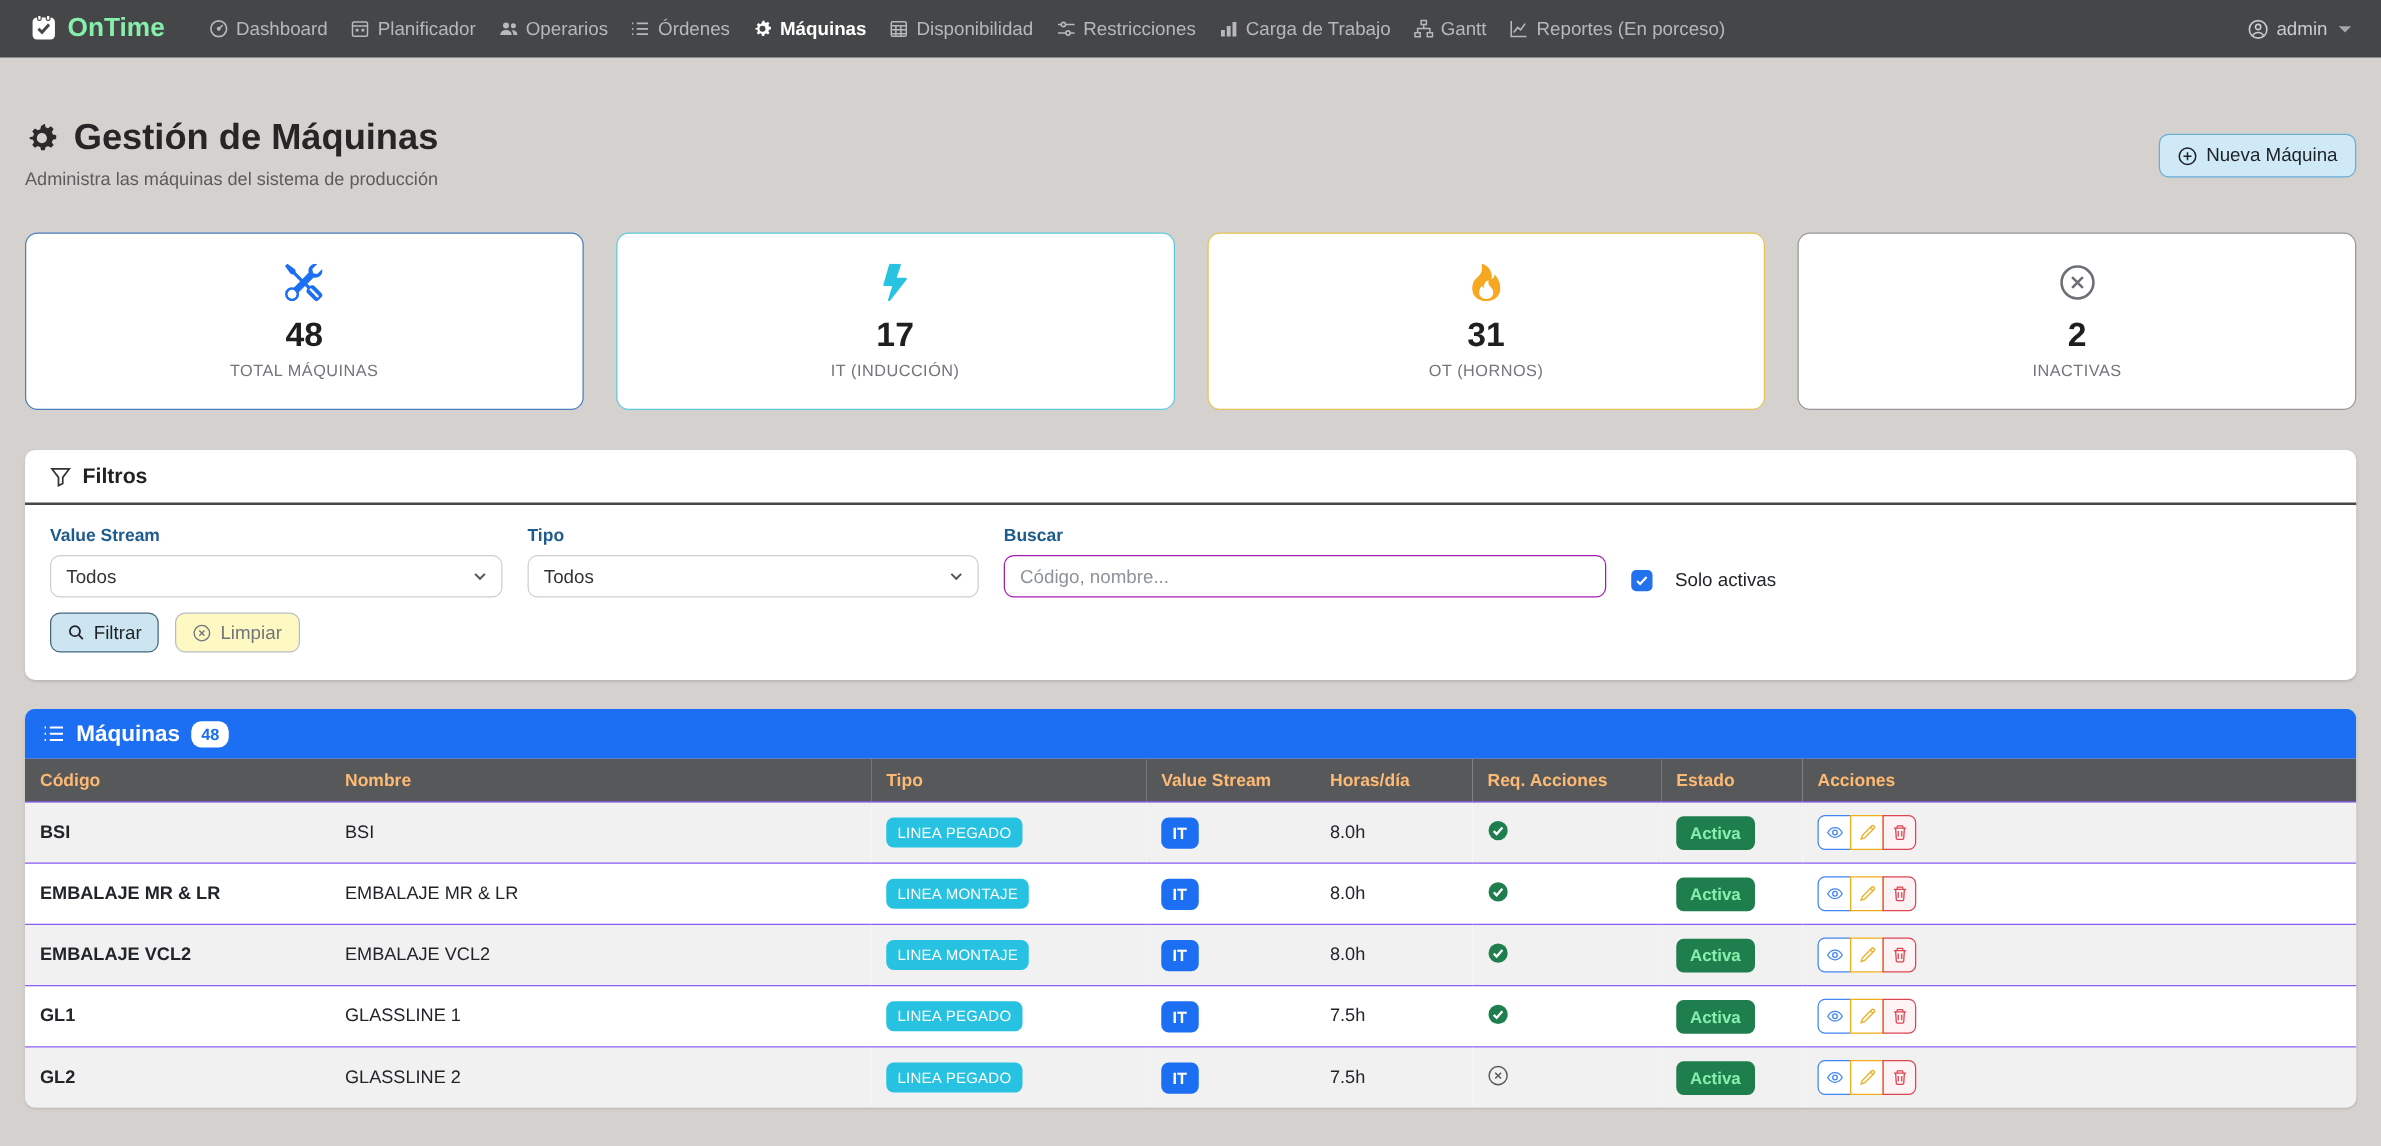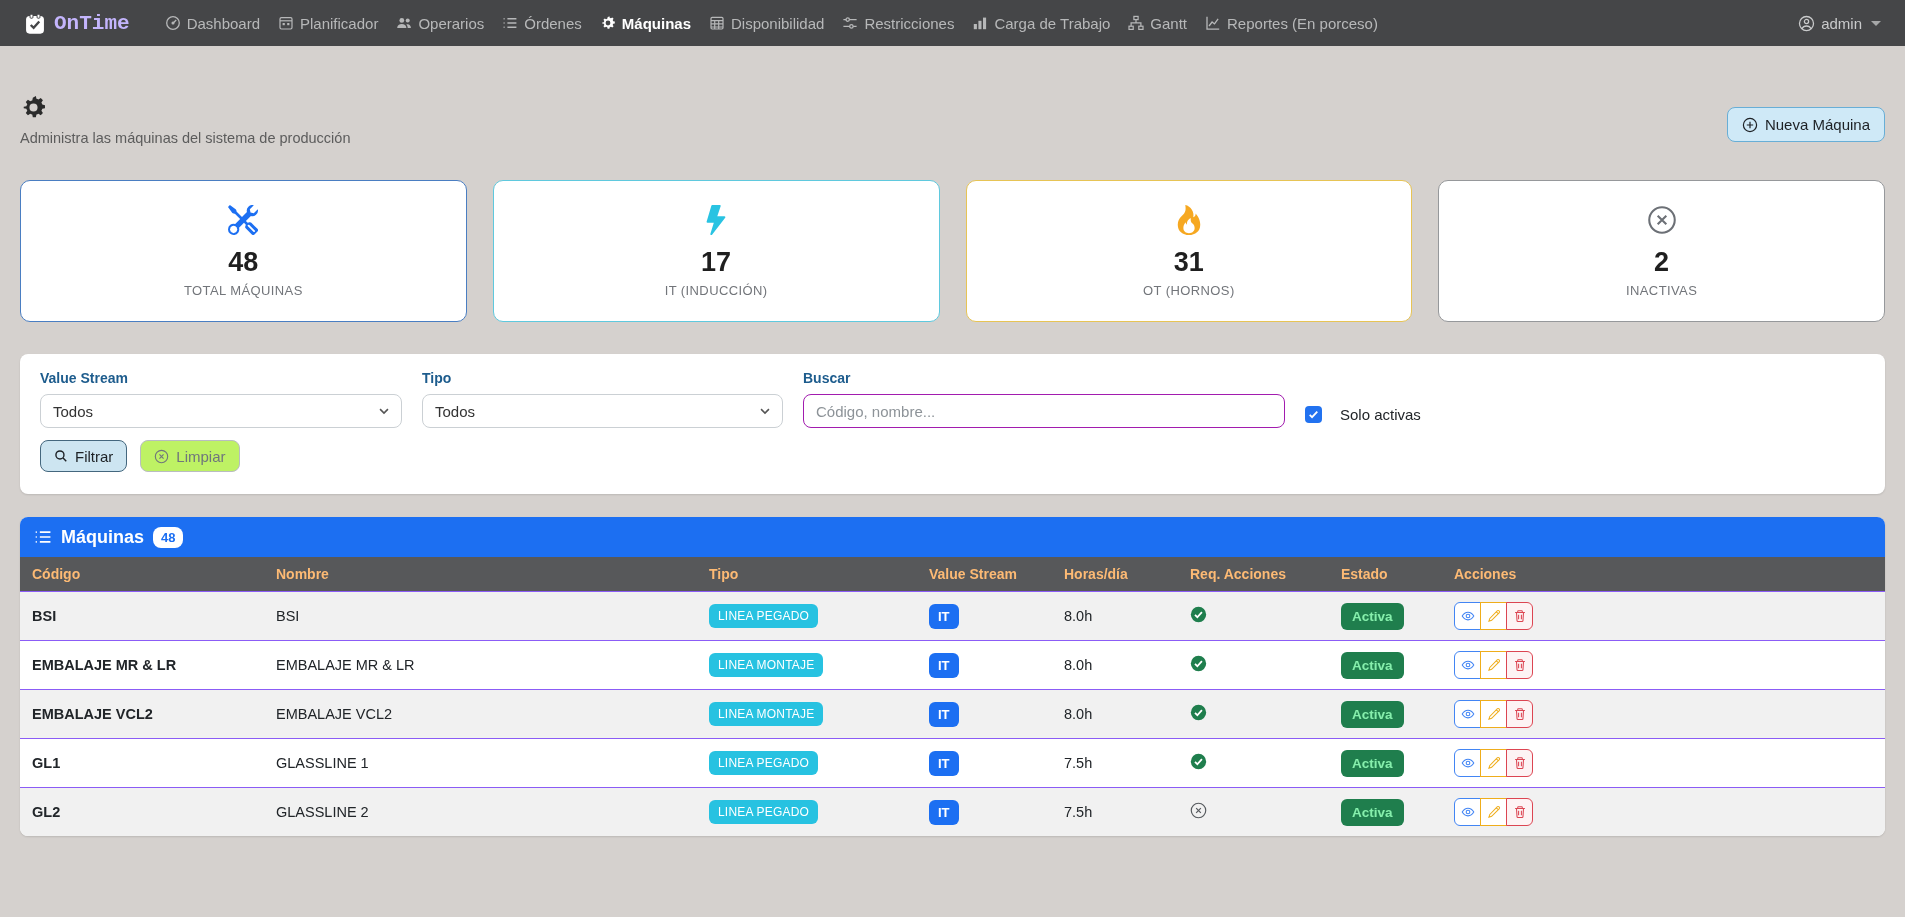--- a/index.html
+++ b/index.html
@@ -8,21 +8,21 @@
     font-family:"Liberation Sans","DejaVu Sans",sans-serif;
     background:#d5d1ce; color:#212529;
   }
   svg { display:block; }
 
   
   .navbar {
     height:46px; background:#454648; display:flex; align-items:center;
     padding:0 24px; color:#b7b8b9;
   }
-  .brand { display:flex; align-items:flex-end; gap:8px; color:#c4b5fd; font-size:21px; font-weight:bold; cursor:pointer;font-family:Liberation Mono, monospace; }
+  .brand { display:flex; align-items:flex-start; gap:8px; color:#86efac; font-size:21px; font-weight:bold; cursor:pointer; }
   .nav-items { display:flex; align-items:center; margin-left:26px; }
   .nav-item {
     display:flex; align-items:center; gap:6px; padding:6px 9px;
     font-size:15px; color:#b7b8b9; cursor:pointer; white-space:nowrap;
   }
   .nav-item.active { color:#fff; font-weight:bold; }
   .nav-ic { width:16px; height:16px; flex:0 0 auto; }
   .nav-user { margin-left:auto; display:flex; align-items:center; gap:6px; color:#c9cacb; font-size:15px; cursor:pointer; }
   .caret { width:0; height:0; border-left:5px solid transparent; border-right:5px solid transparent; border-top:5px solid #a6a7a8; margin-left:3px; }
 
@@ -84,21 +84,21 @@
   .checkbox svg { width:11px; height:11px; }
   .check-label { font-size:15px; color:#212529; }
   .filters-btns { display:flex; gap:13px; margin-top:12px; }
   .btn-filtrar {
     display:flex; align-items:center; gap:7px; height:32px; padding:0 13px;
     background:#cde5f1; border:1px solid #44677e; border-radius:8px;
     font-size:15px; color:#1d2125; cursor:pointer; font-family:inherit;
   }
   .btn-limpiar {
     display:flex; align-items:center; gap:7px; height:32px; padding:0 13px;
-    background:#bef264; border:1px solid #b9bdc1; border-radius:8px;
+    background:#fef9c3; border:1px solid #b9bdc1; border-radius:8px;
     font-size:15px; color:#70767c; cursor:pointer; font-family:inherit;
   }
 
   
   .machines { margin-top:23px; overflow:hidden; }
   .machines-head {
     background:#1c6ff2; height:40px; display:flex; align-items:center; gap:9px; padding:0 14px;
   }
   .machines-head .list-ic { width:18px; height:18px; color:#fff; }
   .machines-title { color:#fff; font-size:18px; font-weight:bold; }
@@ -271,20 +271,21 @@
 <main class="page">
 
   <div class="page-head">
     <div>
       <div class="title-row">
         <span class="title-gear">
           <svg viewBox="0 0 16 16" fill="currentColor" fill-rule="evenodd">
               <path d="M9.4 1.2l.34 1.6c.42.12.82.29 1.18.52l1.38-.9 1.28 1.28-.9 1.38c.23.36.4.76.52 1.18l1.6.34v1.8l-1.6.34c-.12.42-.29.82-.52 1.18l.9 1.38-1.28 1.28-1.38-.9c-.36.23-.76.4-1.18.52l-.34 1.6H7.6l-.34-1.6a4.9 4.9 0 0 1-1.18-.52l-1.38.9-1.28-1.28.9-1.38a4.9 4.9 0 0 1-.52-1.18l-1.6-.34V7.6l1.6-.34c.12-.42.29-.82.52-1.18l-.9-1.38L4.7 3.42l1.38.9c.36-.23.76-.4 1.18-.52l.34-1.6zM8 10.4a2.4 2.4 0 1 0 0-4.8 2.4 2.4 0 0 0 0 4.8z"></path>
             </svg>
         </span>
+        <h1>Gestión de Máquinas</h1>
       </div>
       <div class="subtitle">Administra las máquinas del sistema de producción</div>
     </div>
     <button class="btn-new">
       <span>
         <svg width="16" height="16" viewBox="0 0 16 16" fill="none" stroke="currentColor" stroke-width="1.2">
             <circle cx="8" cy="8" r="6.6"></circle>
             <path d="M8 4.8v6.4M4.8 8h6.4"></path>
           </svg>
       </span>
@@ -326,20 +327,28 @@
             <circle cx="8" cy="8" r="6.8"></circle>
             <path d="M5.7 5.7l4.6 4.6M10.3 5.7l-4.6 4.6"></path>
           </svg>
       </span>
       <div class="stat-value">2</div>
       <div class="stat-label">INACTIVAS</div>
     </div>
   </section>
 
   <section class="card filters">
+    <div class="filters-head">
+      <span class="funnel">
+        <svg viewBox="0 0 16 16" fill="none" stroke="currentColor" stroke-width="1.3">
+            <path d="M1.5 2h13L9.6 8.4V13l-3.2 1.6V8.4z"></path>
+          </svg>
+      </span>
+      <span>Filtros</span>
+    </div>
     <div class="filters-body">
       <div class="filters-row">
         <div class="f-col vs">
           <label class="f-label">Value Stream</label>
           <div class="sel-wrap">
             <select class="f-select">
               <option>Todos</option>
             </select>
             <span class="sel-chev">
                 <svg viewBox="0 0 16 16" fill="none" stroke="currentColor" stroke-width="1.8">

